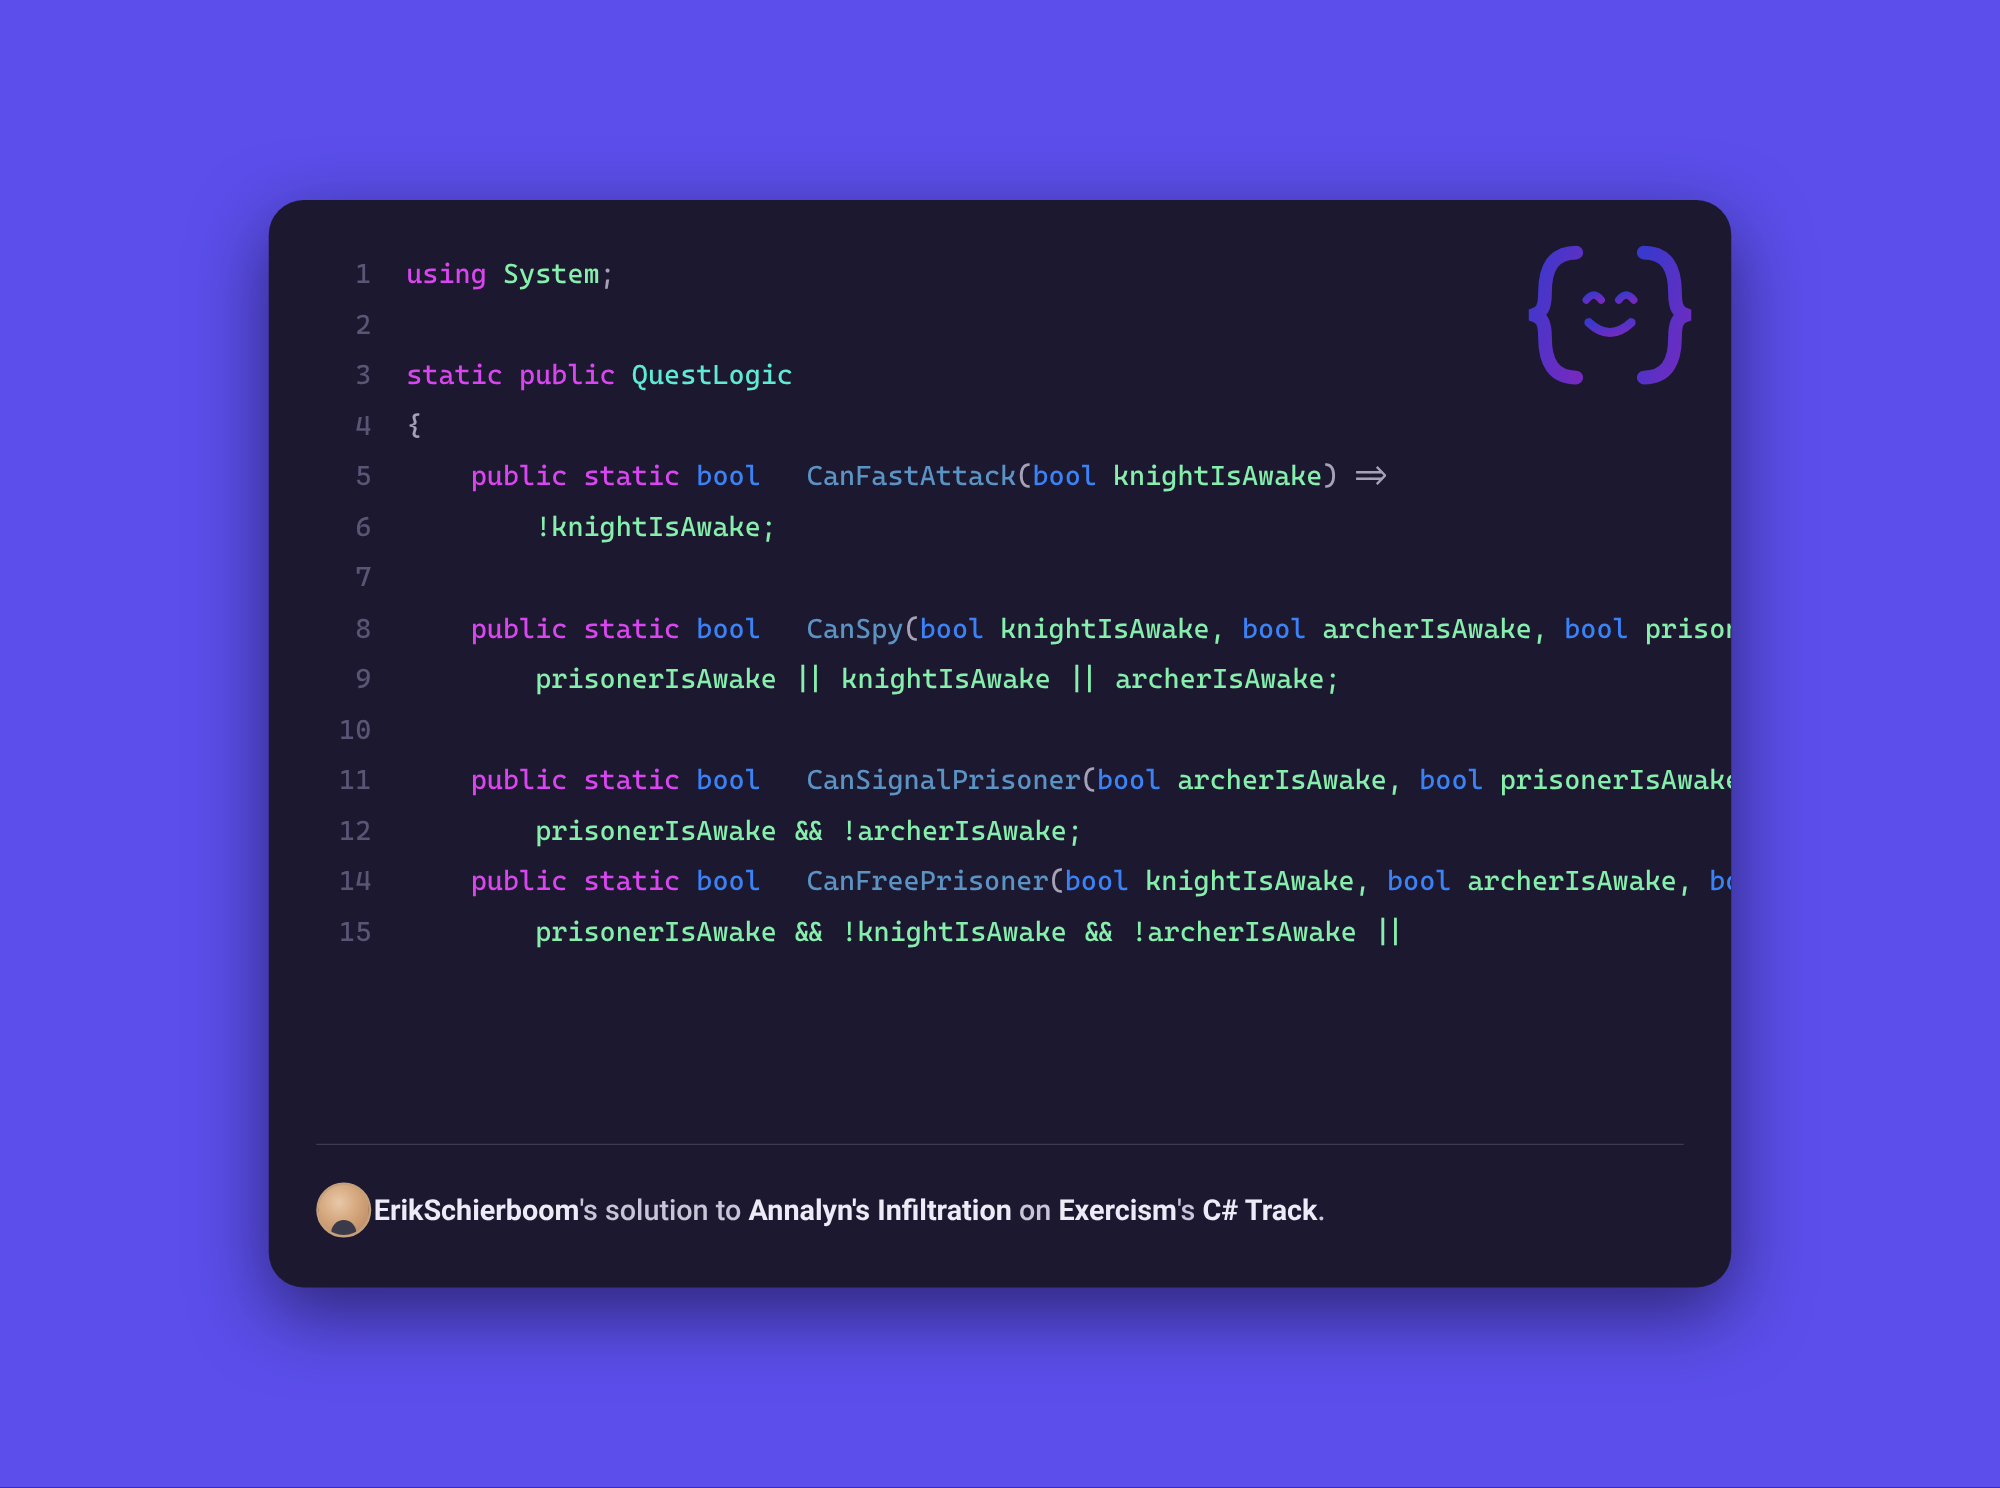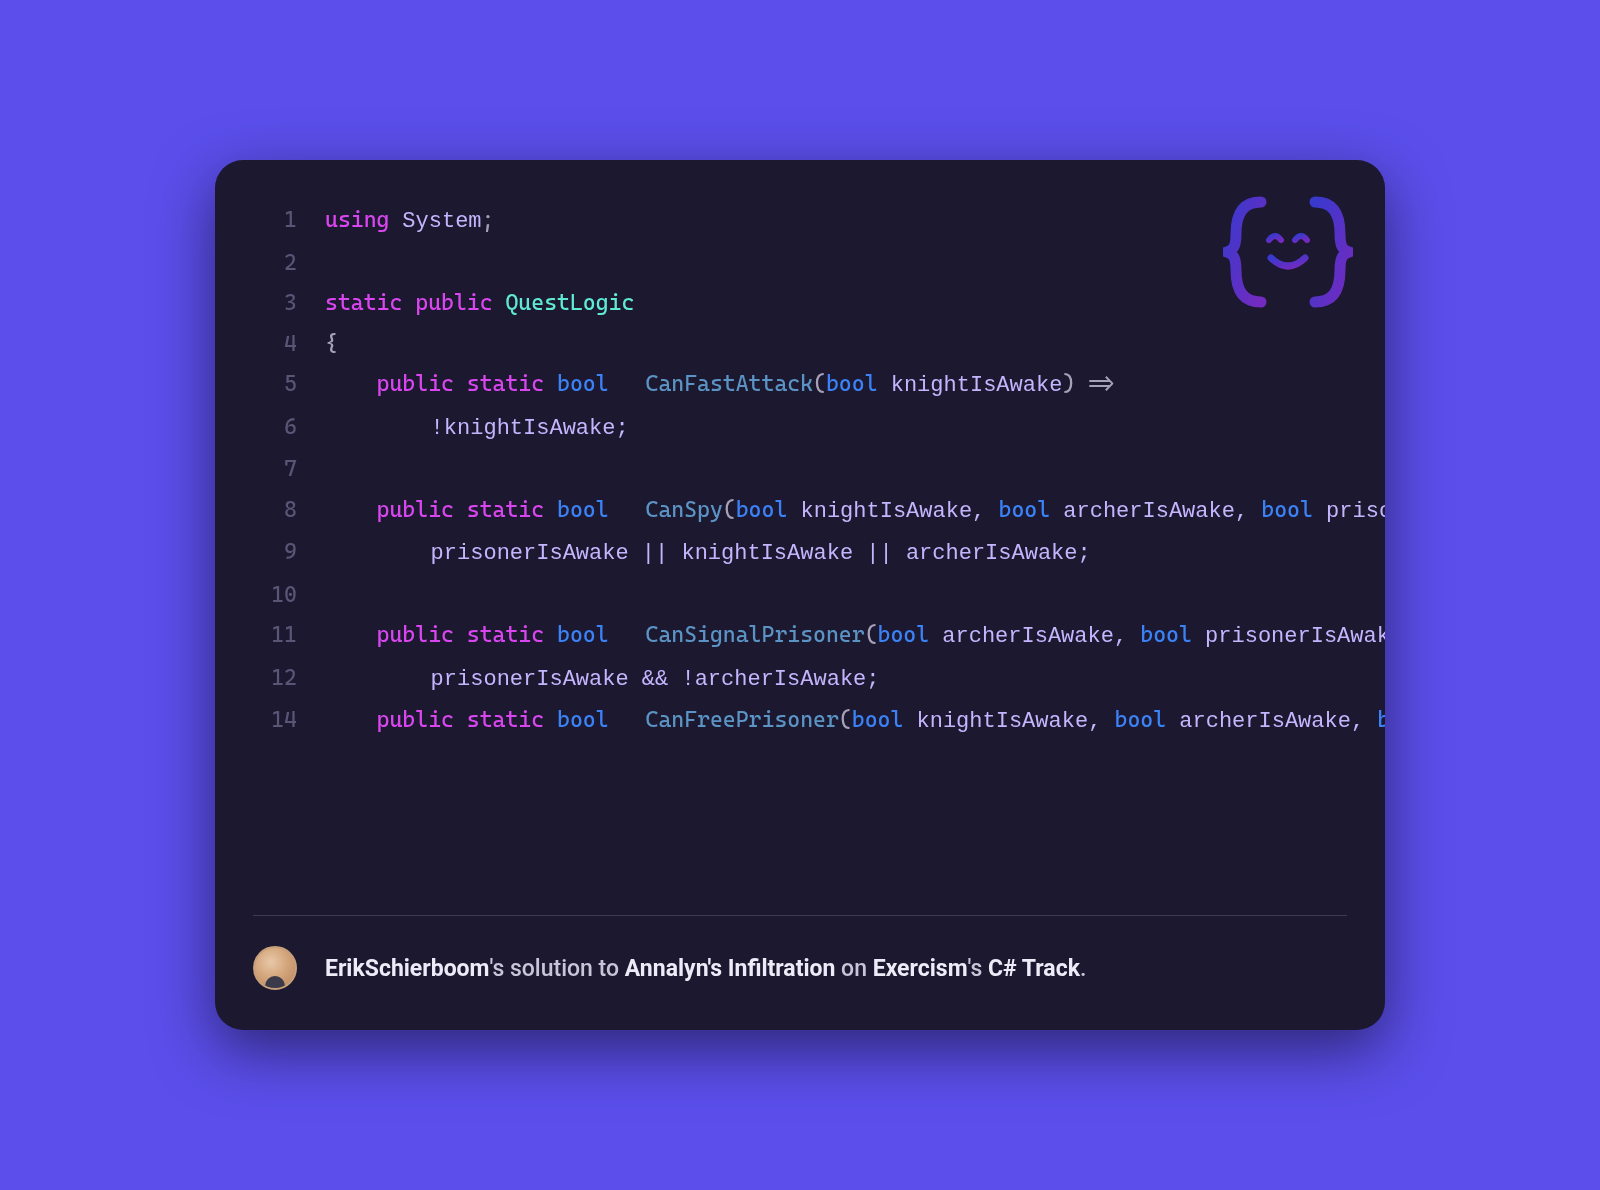--- a/index.html
+++ b/index.html
@@ -53,31 +53,31 @@
     }
     .code-content {
       color: #A5A2B8;
       flex: 1;
       overflow: hidden;
     }
     .tok-keyword { color: #d946ef; }
     .tok-type { color: #3b82f6; }
     .tok-class { color: #5eead4; }
     .tok-method { color: #5B94C4; margin-left: 24px; }
-    .tok-param { color: #c4b5fd; font-family: Liberation Mono, monospace; }
+    .tok-param { color: #86efac; }
     .tok-op { color: #A5A2B8; }
     .tok-punct { color: #A5A2B8; }
 
     .footer {
       border-top: 1px solid #3F3A54;
       margin: 0 38px;
       padding: 30px 0 40px 0;
       display: flex;
       align-items: center;
-      gap: 28px;
+      gap: 2px;
       font-family: -apple-system, "Segoe UI", Roboto, "Helvetica Neue", Arial, sans-serif;
     }
     .avatar {
       width: 44px;
       height: 44px;
       border-radius: 50%;
       background: radial-gradient(circle at 40% 35%, #e8c8a8 0%, #d4a67c 45%, #b5835c 100%);
       border: 2px solid #c5a07a;
       flex-shrink: 0;
       position: relative;
@@ -124,20 +124,21 @@
       <div class="code-line"><div class="gutter">4</div><div class="code-content"><span class="tok-punct">{</span></div></div>
       <div class="code-line"><div class="gutter">5</div><div class="code-content"><span>    </span><span class="tok-keyword">public</span><span> </span><span class="tok-keyword">static</span><span> </span><span class="tok-type">bool</span><span> </span><span class="tok-method">CanFastAttack</span><span class="tok-punct">(</span><span class="tok-type">bool</span><span class="tok-param"> knightIsAwake</span><span class="tok-punct">)</span><span> </span><span class="tok-op">=&gt;</span></div></div>
       <div class="code-line"><div class="gutter">6</div><div class="code-content"><span class="tok-param">        !knightIsAwake;</span></div></div>
       <div class="code-line"><div class="gutter">7</div><div class="code-content"></div></div>
       <div class="code-line"><div class="gutter">8</div><div class="code-content"><span>    </span><span class="tok-keyword">public</span><span> </span><span class="tok-keyword">static</span><span> </span><span class="tok-type">bool</span><span> </span><span class="tok-method">CanSpy</span><span class="tok-punct">(</span><span class="tok-type">bool</span><span class="tok-param"> knightIsAwake, </span><span class="tok-type">bool</span><span class="tok-param"> archerIsAwake, </span><span class="tok-type">bool</span><span class="tok-param"> prisonerIsAwake</span></div></div>
       <div class="code-line"><div class="gutter">9</div><div class="code-content"><span class="tok-param">        prisonerIsAwake || knightIsAwake || archerIsAwake;</span></div></div>
       <div class="code-line"><div class="gutter">10</div><div class="code-content"></div></div>
       <div class="code-line"><div class="gutter">11</div><div class="code-content"><span>    </span><span class="tok-keyword">public</span><span> </span><span class="tok-keyword">static</span><span> </span><span class="tok-type">bool</span><span> </span><span class="tok-method">CanSignalPrisoner</span><span class="tok-punct">(</span><span class="tok-type">bool</span><span class="tok-param"> archerIsAwake, </span><span class="tok-type">bool</span><span class="tok-param"> prisonerIsAwake</span><span class="tok-punct">)</span><span> </span></div></div>
       <div class="code-line"><div class="gutter">12</div><div class="code-content"><span class="tok-param">        prisonerIsAwake &amp;&amp; !archerIsAwake;</span></div></div>
       <div class="code-line"><div class="gutter">14</div><div class="code-content"><span>    </span><span class="tok-keyword">public</span><span> </span><span class="tok-keyword">static</span><span> </span><span class="tok-type">bool</span><span> </span><span class="tok-method">CanFreePrisoner</span><span class="tok-punct">(</span><span class="tok-type">bool</span><span class="tok-param"> knightIsAwake, </span><span class="tok-type">bool</span><span class="tok-param"> archerIsAwake, </span><span class="tok-type">bool</span></div></div>
+      <div class="code-line"><div class="gutter">15</div><div class="code-content"><span class="tok-param">        prisonerIsAwake &amp;&amp; !knightIsAwake &amp;&amp; !archerIsAwake ||</span></div></div>
     </div>
 
   <div class="footer">
     <div class="avatar"></div>
     <div class="caption">
       <span class="bold">ErikSchierboom</span><span>'s </span><span>solution to </span><span class="bold">Annalyn's Infiltration</span><span> on </span><span class="bold">Exercism</span><span>'s </span><span class="bold">C# Track</span><span>.</span>
     </div>
   </div>
 
 </div>

